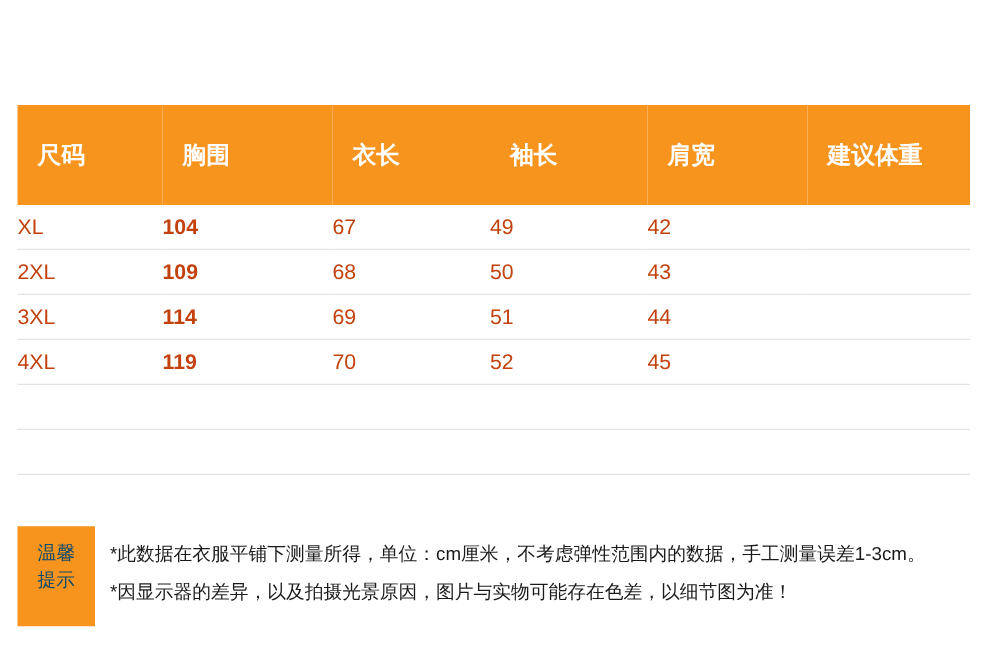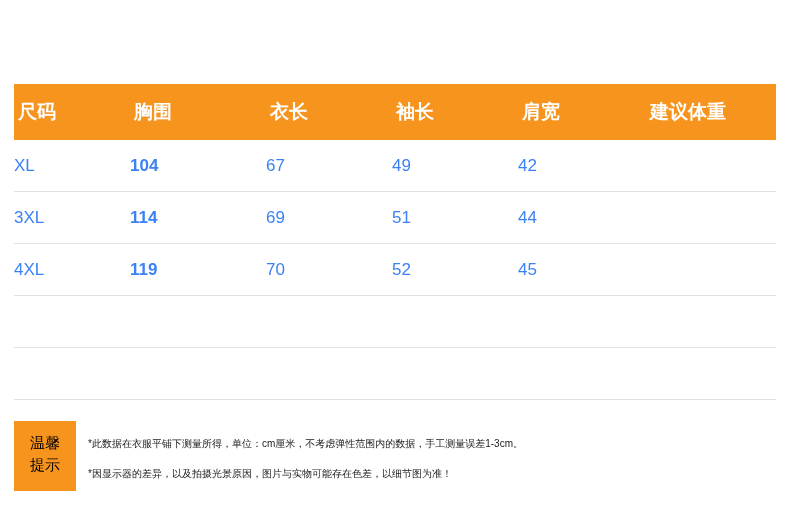--- a/index.html
+++ b/index.html
@@ -40,27 +40,27 @@
     width: 762px;
     table-layout: fixed;
   }
   table.size-chart thead th {
     background: #f7941e;
     color: #ffffff;
     font-size: 19px;
     font-weight: 700;
     height: 48px;
     text-align: left;
-    padding: 4px;
+    padding: 16px;
     vertical-align: middle;
   }
   table.size-chart tbody td {
-    height: 51px;
+    height: 35px;
     font-size: 17px;
-    color: #3b82f6;
+    color: #c2410c;
     border-bottom: 1px solid #e2e2e2;
     padding: 0;
     vertical-align: middle;
     background: #ffffff;
   }
   
   .col-size   { width: 116px; }
   .col-bust   { width: 136px; }
   .col-length { width: 126px; }
   .col-sleeve { width: 126px; }
@@ -90,35 +90,35 @@
     position: absolute;
     left: 14px;
     top: 421px;
     width: 762px;
     display: flex;
     align-items: flex-start;
   }
   .note-badge {
     width: 62px;
     min-width: 62px;
-    height: 70px;
+    height: 80px;
     background: #f7941e;
-    color: #000000;
+    color: #0c4a6e;
     font-size: 15px;
     line-height: 22px;
     text-align: center;
     padding-top: 11px;
     box-sizing: border-box;
     font-weight: 400;
   }
   .note-badge span { display: block; }
   .note-lines {
     padding-left: 12px;
     padding-top: 8px;
-    font-size: 10px;
+    font-size: 15px;
     line-height: 30px;
     color: #1a1a1a;
   }
   .note-lines .line { white-space: nowrap; }
 </style>
 </head>
 <body>
 
 <div class="page">
 
@@ -146,20 +146,28 @@
       <tbody>
         <tr>
           <td class="td-size">XL</td>
           <td class="td-bust">104</td>
           <td class="td-length">67</td>
           <td class="td-sleeve">49</td>
           <td class="td-shoulder">42</td>
           <td class="td-weight"></td>
         </tr>
         <tr>
+          <td class="td-size">2XL</td>
+          <td class="td-bust">109</td>
+          <td class="td-length">68</td>
+          <td class="td-sleeve">50</td>
+          <td class="td-shoulder">43</td>
+          <td class="td-weight"></td>
+        </tr>
+        <tr>
           <td class="td-size">3XL</td>
           <td class="td-bust">114</td>
           <td class="td-length">69</td>
           <td class="td-sleeve">51</td>
           <td class="td-shoulder">44</td>
           <td class="td-weight"></td>
         </tr>
         <tr>
           <td class="td-size">4XL</td>
           <td class="td-bust">119</td>

